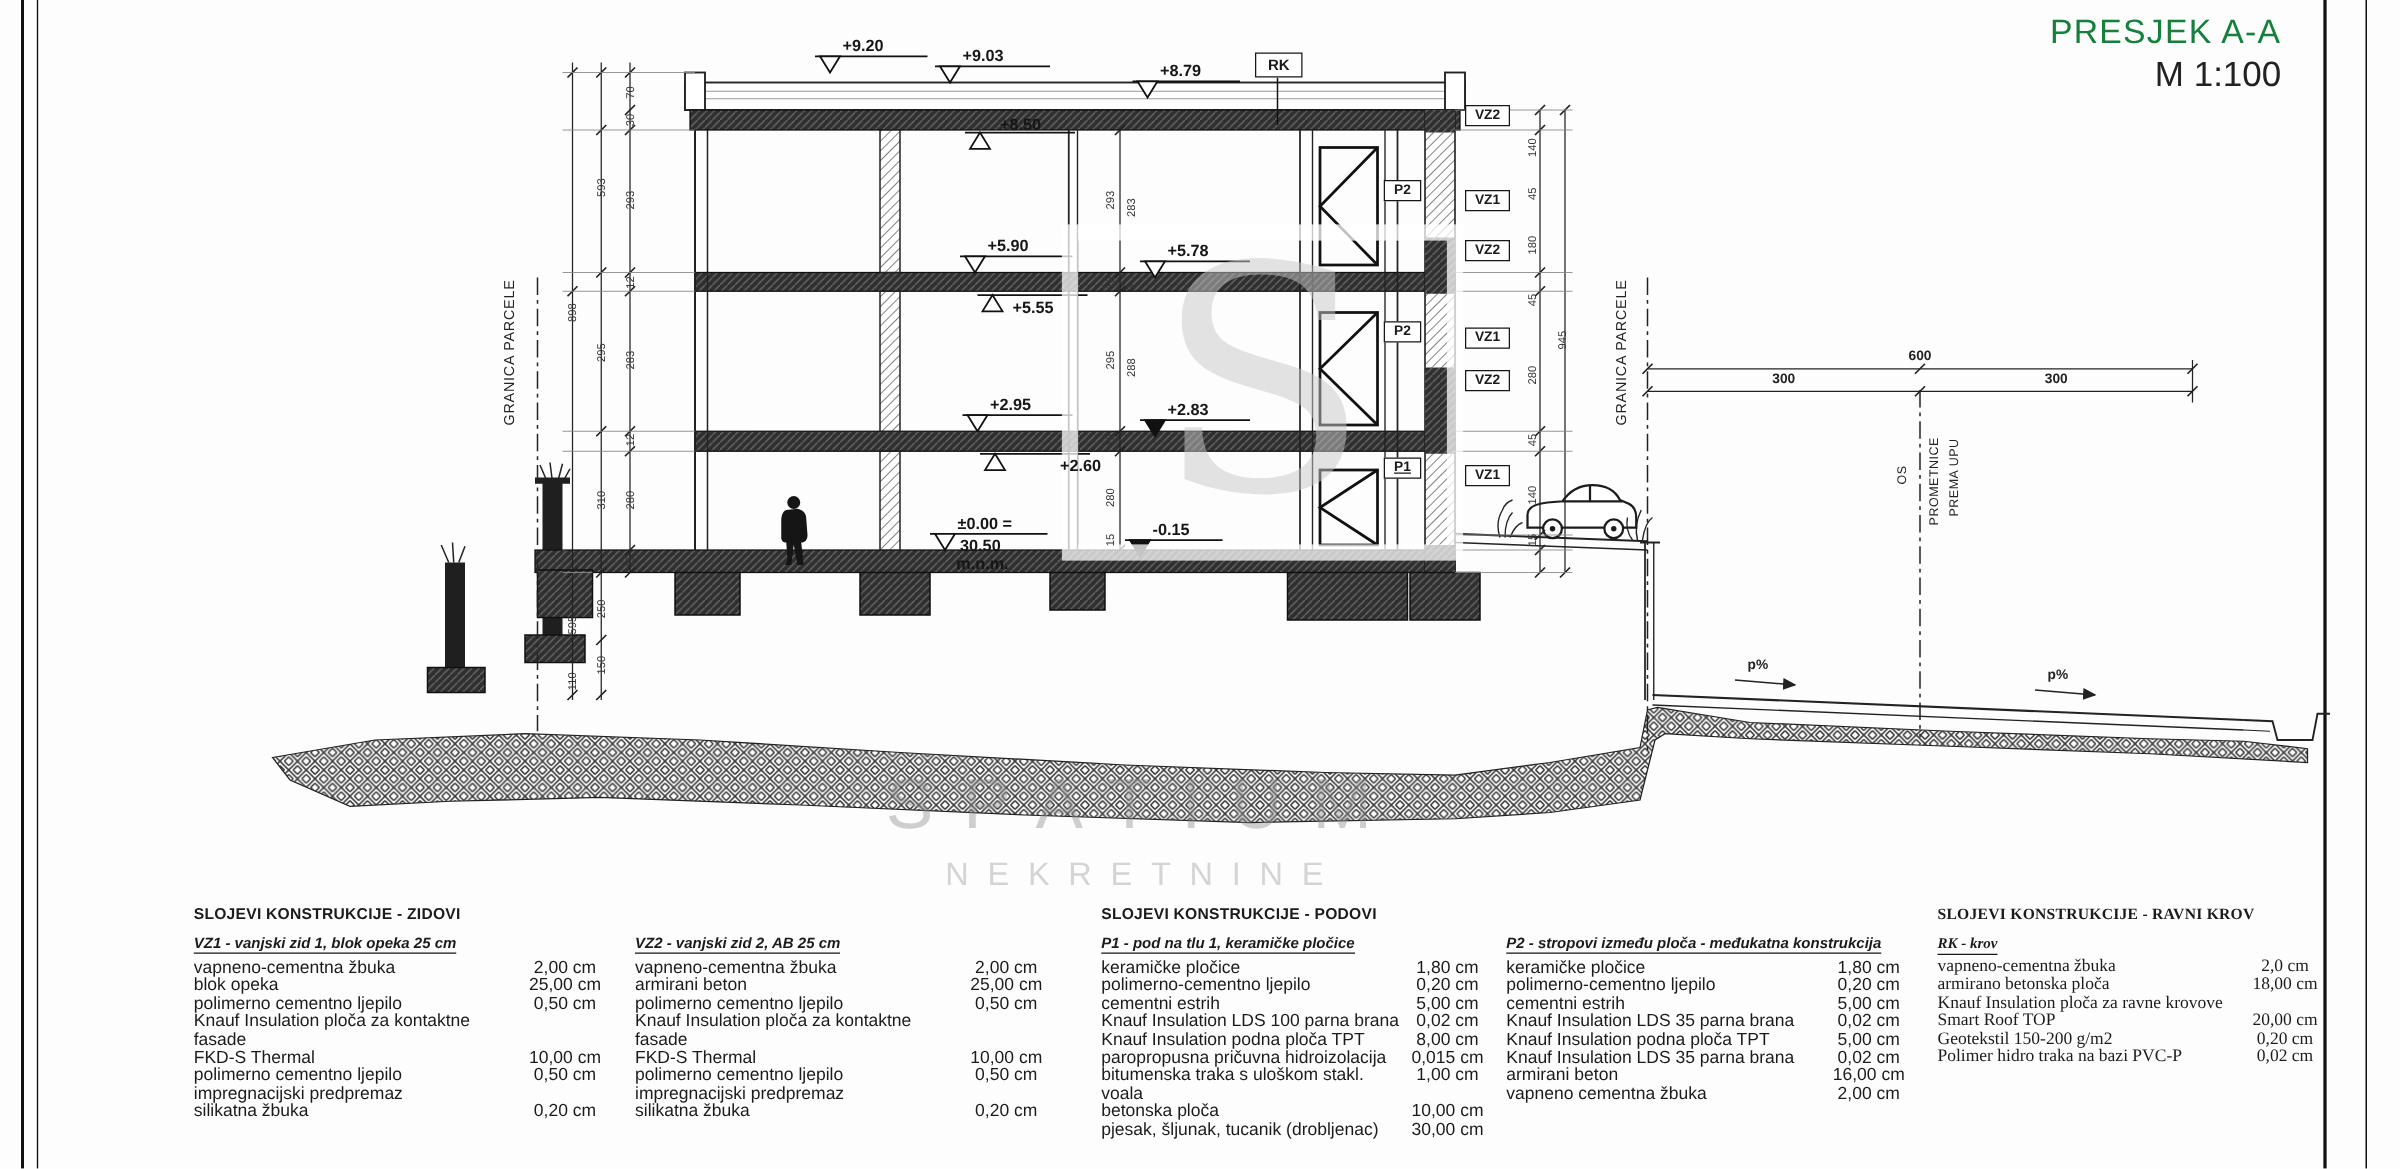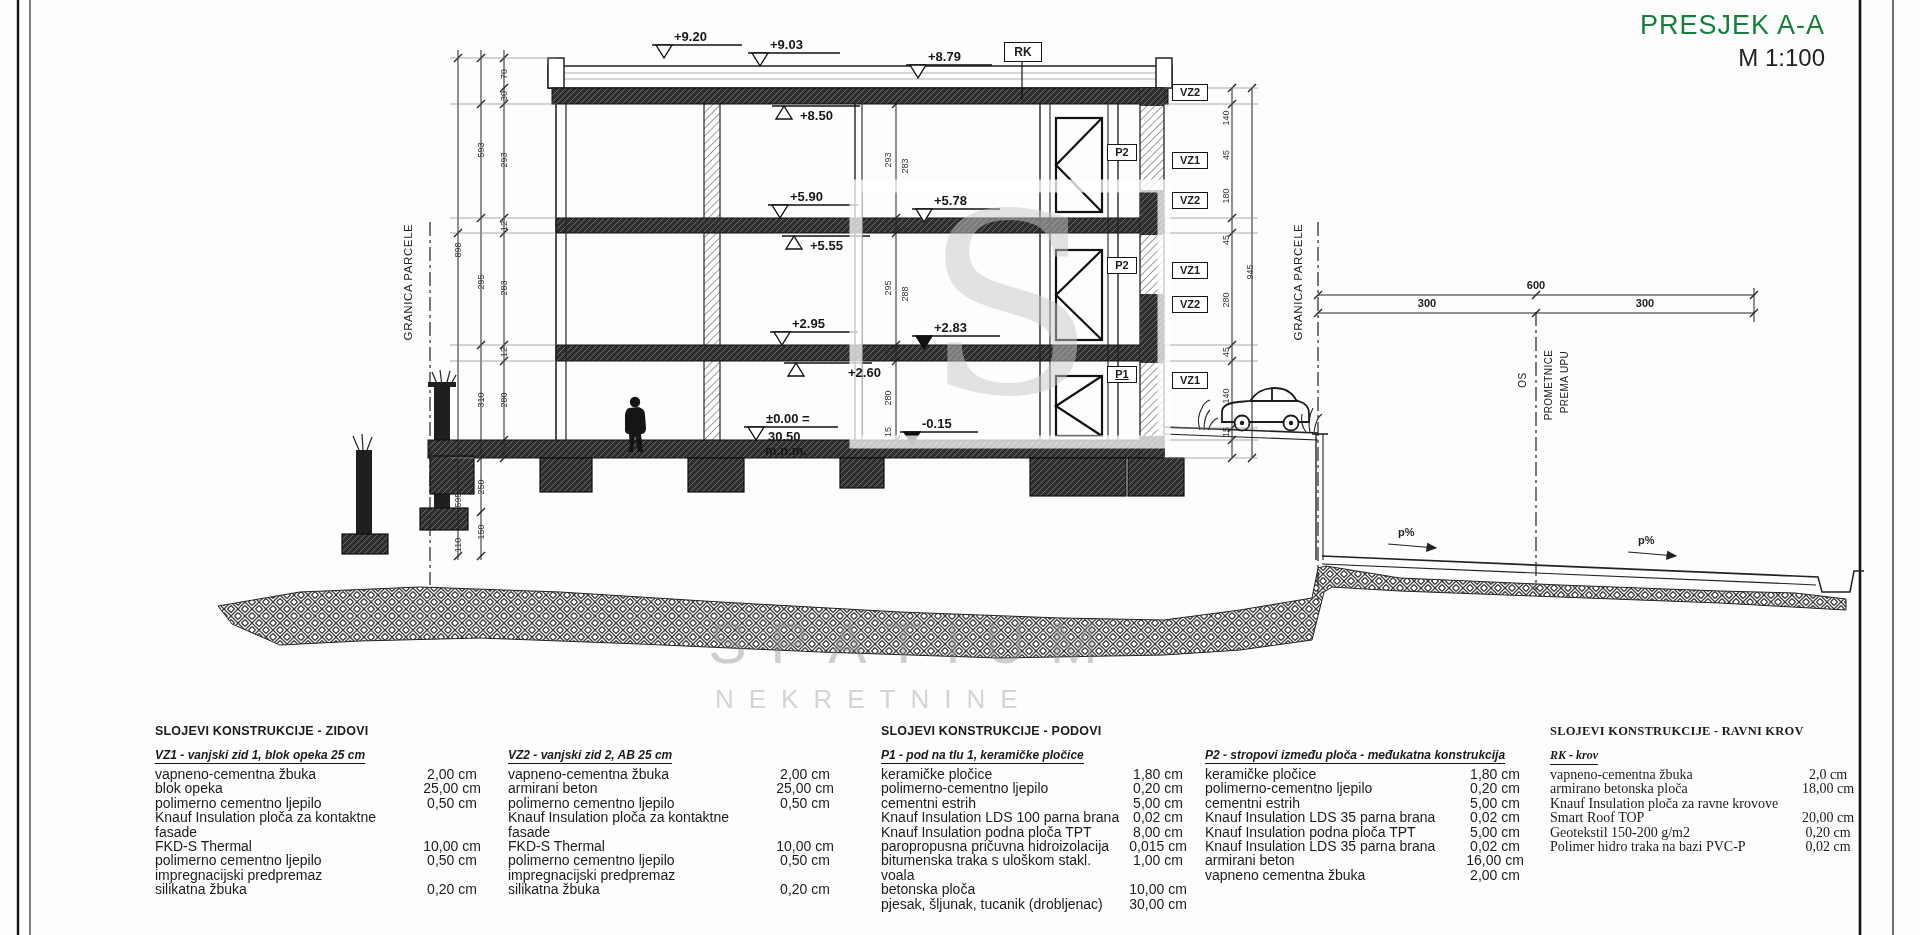--- a/index.html
+++ b/index.html
@@ -1,33 +1,33 @@
 <!DOCTYPE html>
 <html><head>
 <meta charset="utf-8">
 <style>
   html,body{margin:0;padding:0;background:#fff;}
   #page{position:relative;width:1920px;height:935px;background:#fdfdfd;overflow:hidden;
         font-family:"Liberation Sans", sans-serif;color:#1b1b1b;}
   #drawing{position:absolute;left:0;top:0;}
   .title-block{position:absolute;left:1400px;top:10px;width:425px;text-align:right;}
   .title-line1{font-size:27px;letter-spacing:1px;color:#15803d;}
-  .title-line2{font-size:24px;color:#222;margin-top:3px;}
+  .title-line2{font-size:28px;color:#222;margin-top:3px;}
   .elev{position:absolute;font-size:13px;font-weight:600;white-space:nowrap;color:#161616;}
   .boxlab{position:absolute;border:1.6px solid #161616;background:#fff;font-size:11px;
           font-weight:600;text-align:center;line-height:15px;}
   .rot{position:absolute;white-space:nowrap;transform:translate(-50%,-50%) rotate(-90deg);}
   .granica{font-size:11.5px;letter-spacing:0.6px;font-weight:500;color:#222;}
   .axis{font-size:10px;letter-spacing:0.4px;color:#222;}
   .dimnum{position:absolute;font-size:9px;color:#333;transform:translate(-50%,-50%) rotate(-90deg);white-space:nowrap;}
   .roaddim{position:absolute;font-size:11px;font-weight:600;color:#222;transform:translate(-50%,0);}
   .slope{position:absolute;font-size:11px;font-weight:600;color:#222;}
   .wm1{position:absolute;left:700px;top:610px;width:430px;text-align:center;font-size:57px;
        letter-spacing:24px;color:rgba(140,140,140,0.42);font-weight:400;}
-  .wm2{position:absolute;left:715px;top:684px;width:400px;text-align:left;font-size:26px;
+  .wm2{position:absolute;left:715px;top:684px;width:400px;text-align:center;font-size:26px;
        letter-spacing:15px;color:rgba(150,150,150,0.40);}
   
   .spec-col{position:absolute;top:724px;}
   .spec-header{font-size:12.5px;font-weight:700;letter-spacing:0.2px;height:21px;}
   .spec-header.empty{height:21px;}
   .spec-title{font-size:12px;font-weight:700;font-style:italic;border-bottom:1.6px solid #161616;
               display:inline-block;padding-bottom:1px;margin-bottom:3px;}
   .spec-row{display:flex;justify-content:space-between;font-size:14px;line-height:14.4px;}
   .spec-row .lbl{padding-right:8px;}
   .spec-row .val{text-align:center;min-width:58px;}
@@ -249,21 +249,21 @@
 </svg>
 
 <div class="title-block">
   <div class="title-line1">PRESJEK A-A</div>
   <div class="title-line2">M 1:100</div>
 </div>
 
 <div class="elev" style="left:674px;top:29px;">+9.20</div>
 <div class="elev" style="left:770px;top:37px;">+9.03</div>
 <div class="elev" style="left:928px;top:49px;">+8.79</div>
-<div class="elev" style="left:800px;top:108px;">+8.50</div>
+<div class="elev" style="left:800px;top:92px;">+8.50</div>
 <div class="elev" style="left:790px;top:189px;">+5.90</div>
 <div class="elev" style="left:934px;top:193px;">+5.78</div>
 <div class="elev" style="left:810px;top:238px;">+5.55</div>
 <div class="elev" style="left:792px;top:316px;">+2.95</div>
 <div class="elev" style="left:934px;top:320px;">+2.83</div>
 <div class="elev" style="left:848px;top:365px;">+2.60</div>
 <div class="elev" style="left:766px;top:411px;">±0.00 =</div>
 <div class="elev" style="left:768px;top:429px;">30.50</div>
 <div class="elev" style="left:765px;top:443px;">m.n.m.</div>
 <div class="elev" style="left:922px;top:416px;">-0.15</div>

